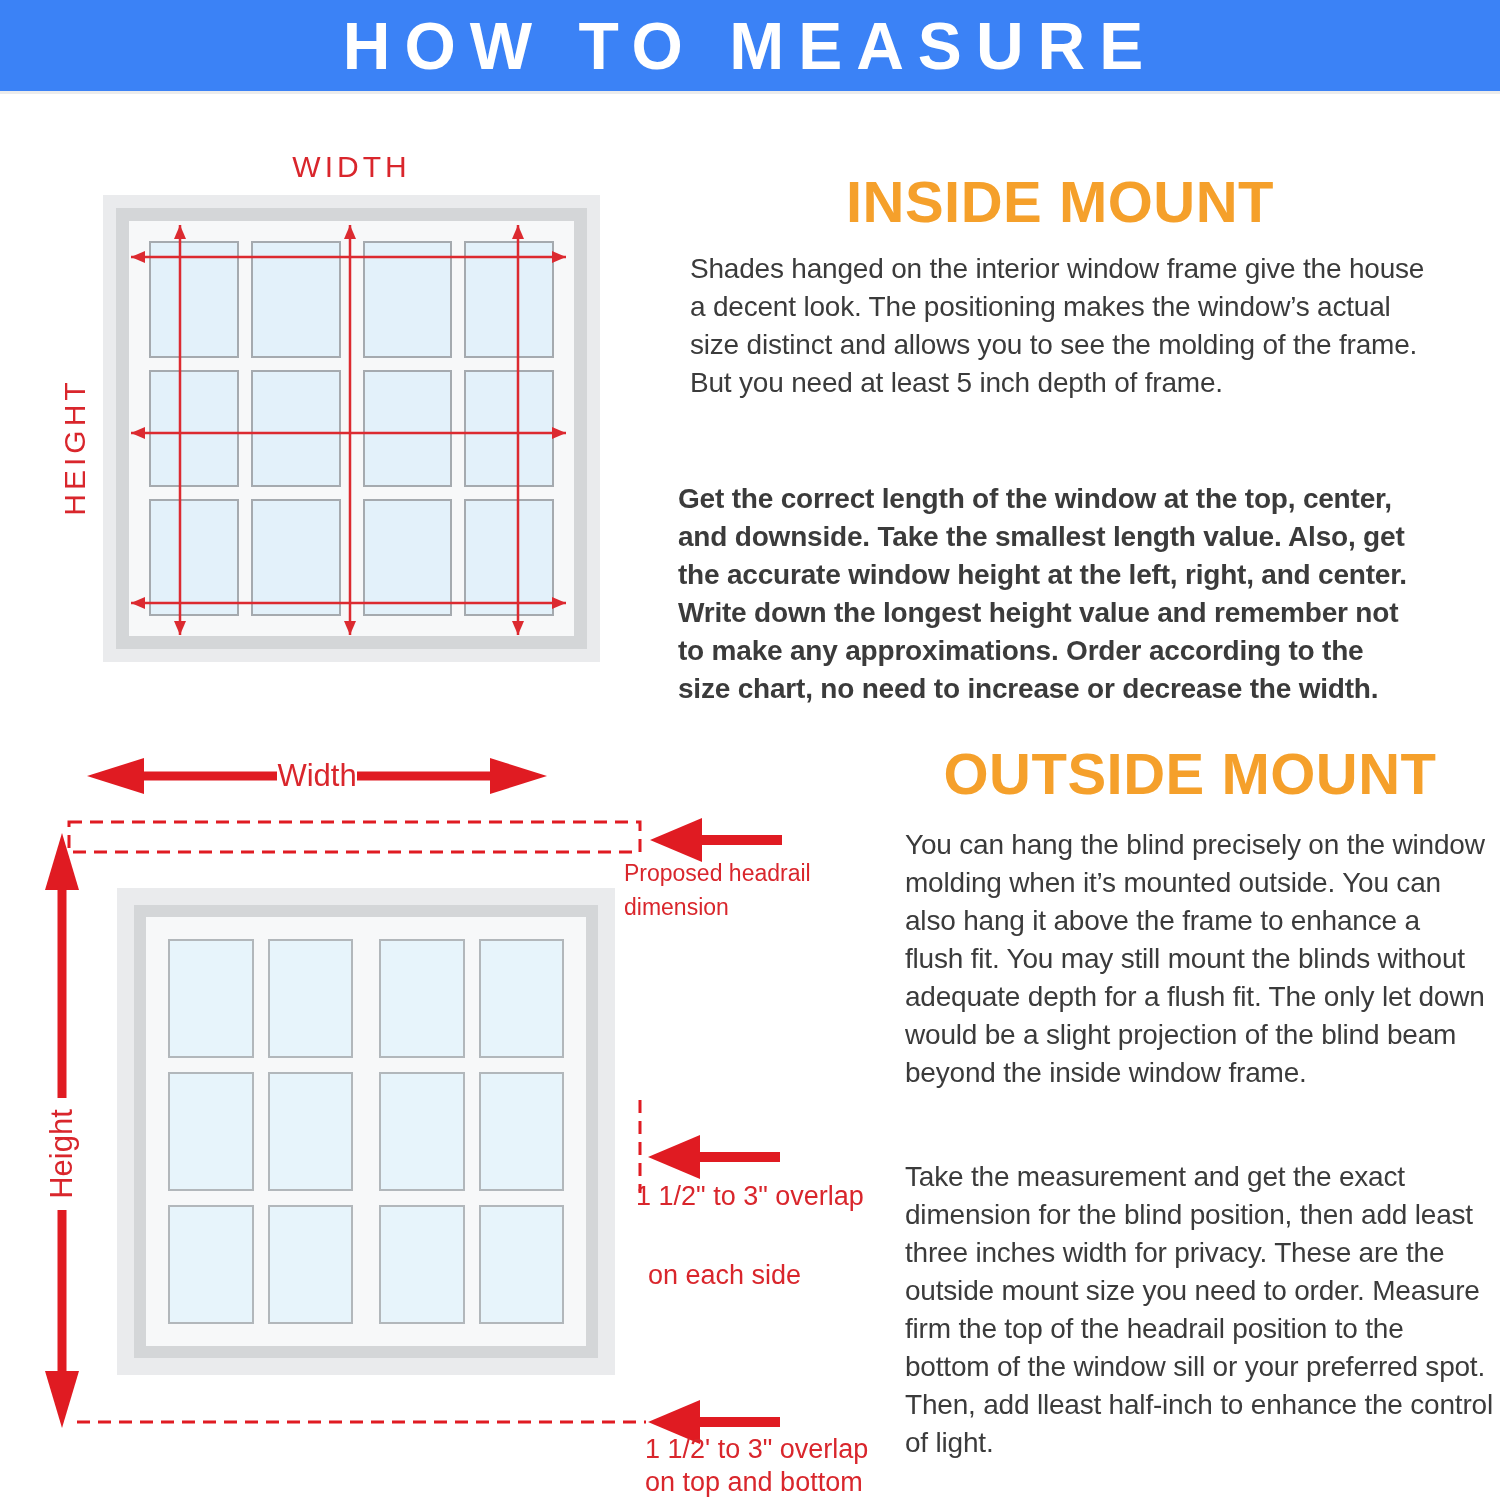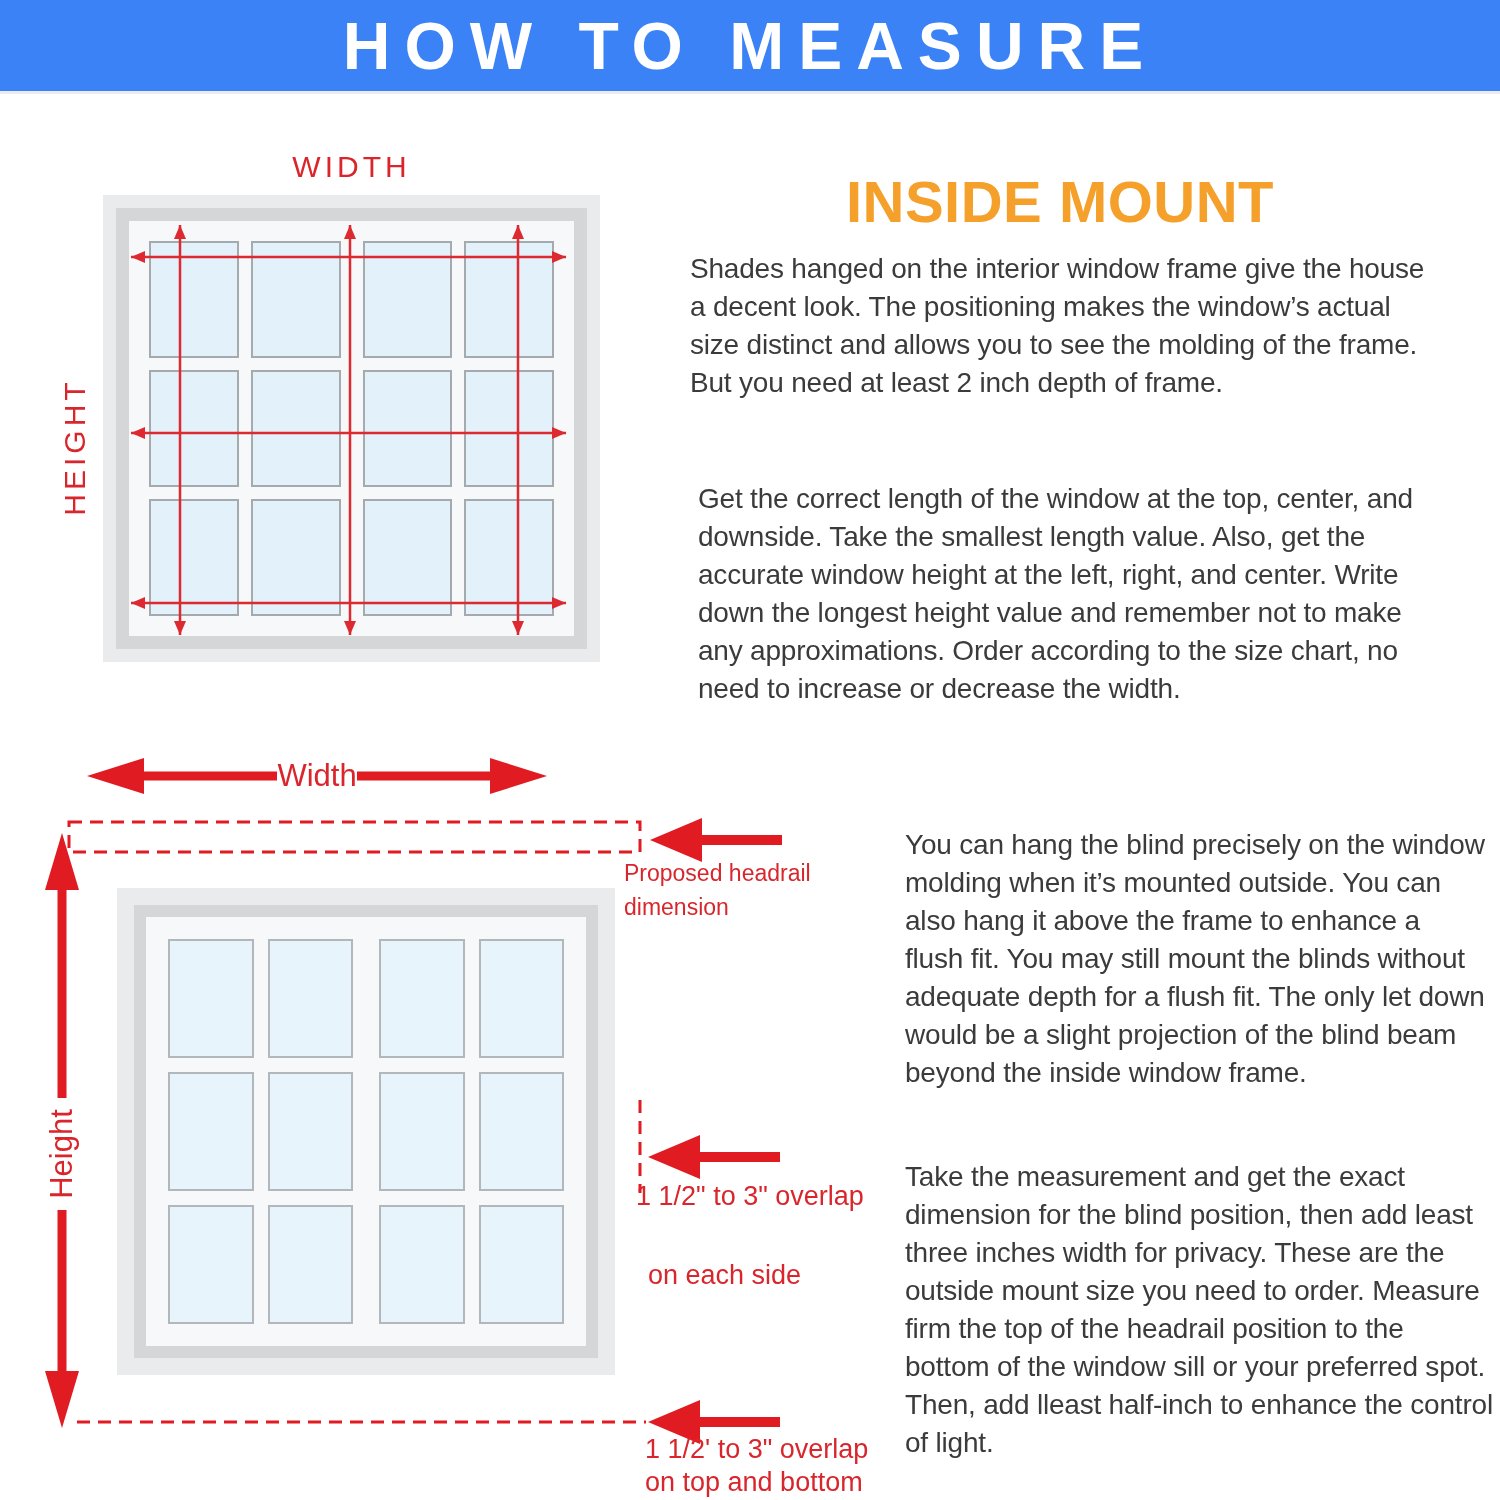--- a/index.html
+++ b/index.html
@@ -42,21 +42,21 @@
   .win--bot .bevel{padding:12px;}
   .win--bot .sashes{padding:22px;gap:26px;}
   .win--bot .sash{gap:14px;}
   .win--bot .pane{border-color:#B2B7BB;background:#E7F4FB;}
   
   .sec-head{position:absolute;color:#F5A02B;font-weight:bold;font-size:58px;letter-spacing:0.5px;text-align:center;margin:0;}
   .head-inside{left:690px;top:168px;width:740px;}
   .head-outside{left:900px;top:740px;width:580px;}
   .para{position:absolute;color:#3B3B3B;font-size:28px;line-height:38px;letter-spacing:-0.2px;margin:0;}
   .p-in1{left:690px;top:250px;width:742px;}
-  .p-in2{left:698px;top:480px;width:742px;}
+  .p-in2{left:678px;top:480px;width:742px;font-weight:bold;}
   .p-out1{left:905px;top:826px;width:580px;}
   .p-out2{left:905px;top:1158px;width:588px;}
   
   .overlay{position:absolute;left:0;top:0;pointer-events:none;}
 </style>
 </head>
 <body>
 
 <div class="canvas">
 
@@ -169,19 +169,20 @@
   <div class="rlbl lbl-headrail">
     <div>Proposed headrail</div>
     <div>dimension</div>
   </div>
   <div class="rlbl lbl-side1">1 1/2" to 3" overlap</div>
   <div class="rlbl lbl-side2">on each side</div>
   <div class="rlbl lbl-bot1">1 1/2' to 3" overlap</div>
   <div class="rlbl lbl-bot2">on top and bottom</div>
 
   <h2 class="sec-head head-inside">INSIDE MOUNT</h2>
-  <p class="para p-in1">Shades hanged on the interior window frame give the house a decent look. The positioning makes the window’s actual size distinct and allows you to see the molding of the frame. But you need at least 2 inch depth of frame.</p>
+  <p class="para p-in1">Shades hanged on the interior window frame give the house a decent look. The positioning makes the window’s actual size distinct and allows you to see the molding of the frame. But you need at least 5 inch depth of frame.</p>
   <p class="para p-in2">Get the correct length of the window at the top, center, and downside. Take the smallest length value. Also, get the accurate window height at the left, right, and center. Write down the longest height value and remember not to make any approximations. Order according to the size chart, no need to increase or decrease the width.</p>
 
+  <h2 class="sec-head head-outside">OUTSIDE MOUNT</h2>
   <p class="para p-out2">Take the measurement and get the exact dimension for the blind position, then add least three inches width for privacy. These are the outside mount size you need to order. Measure firm the top of the headrail position to the bottom of the window sill or your preferred spot. Then, add lleast half-inch to enhance the control of light.</p>
   <p class="para p-out1">You can hang the blind precisely on the window molding when it’s mounted outside. You can also hang it above the frame to enhance a flush fit. You may still mount the blinds without adequate depth for a flush fit. The only let down would be a slight projection of the blind beam beyond the inside window frame.</p>
 
 </div>
 
 </body></html>

